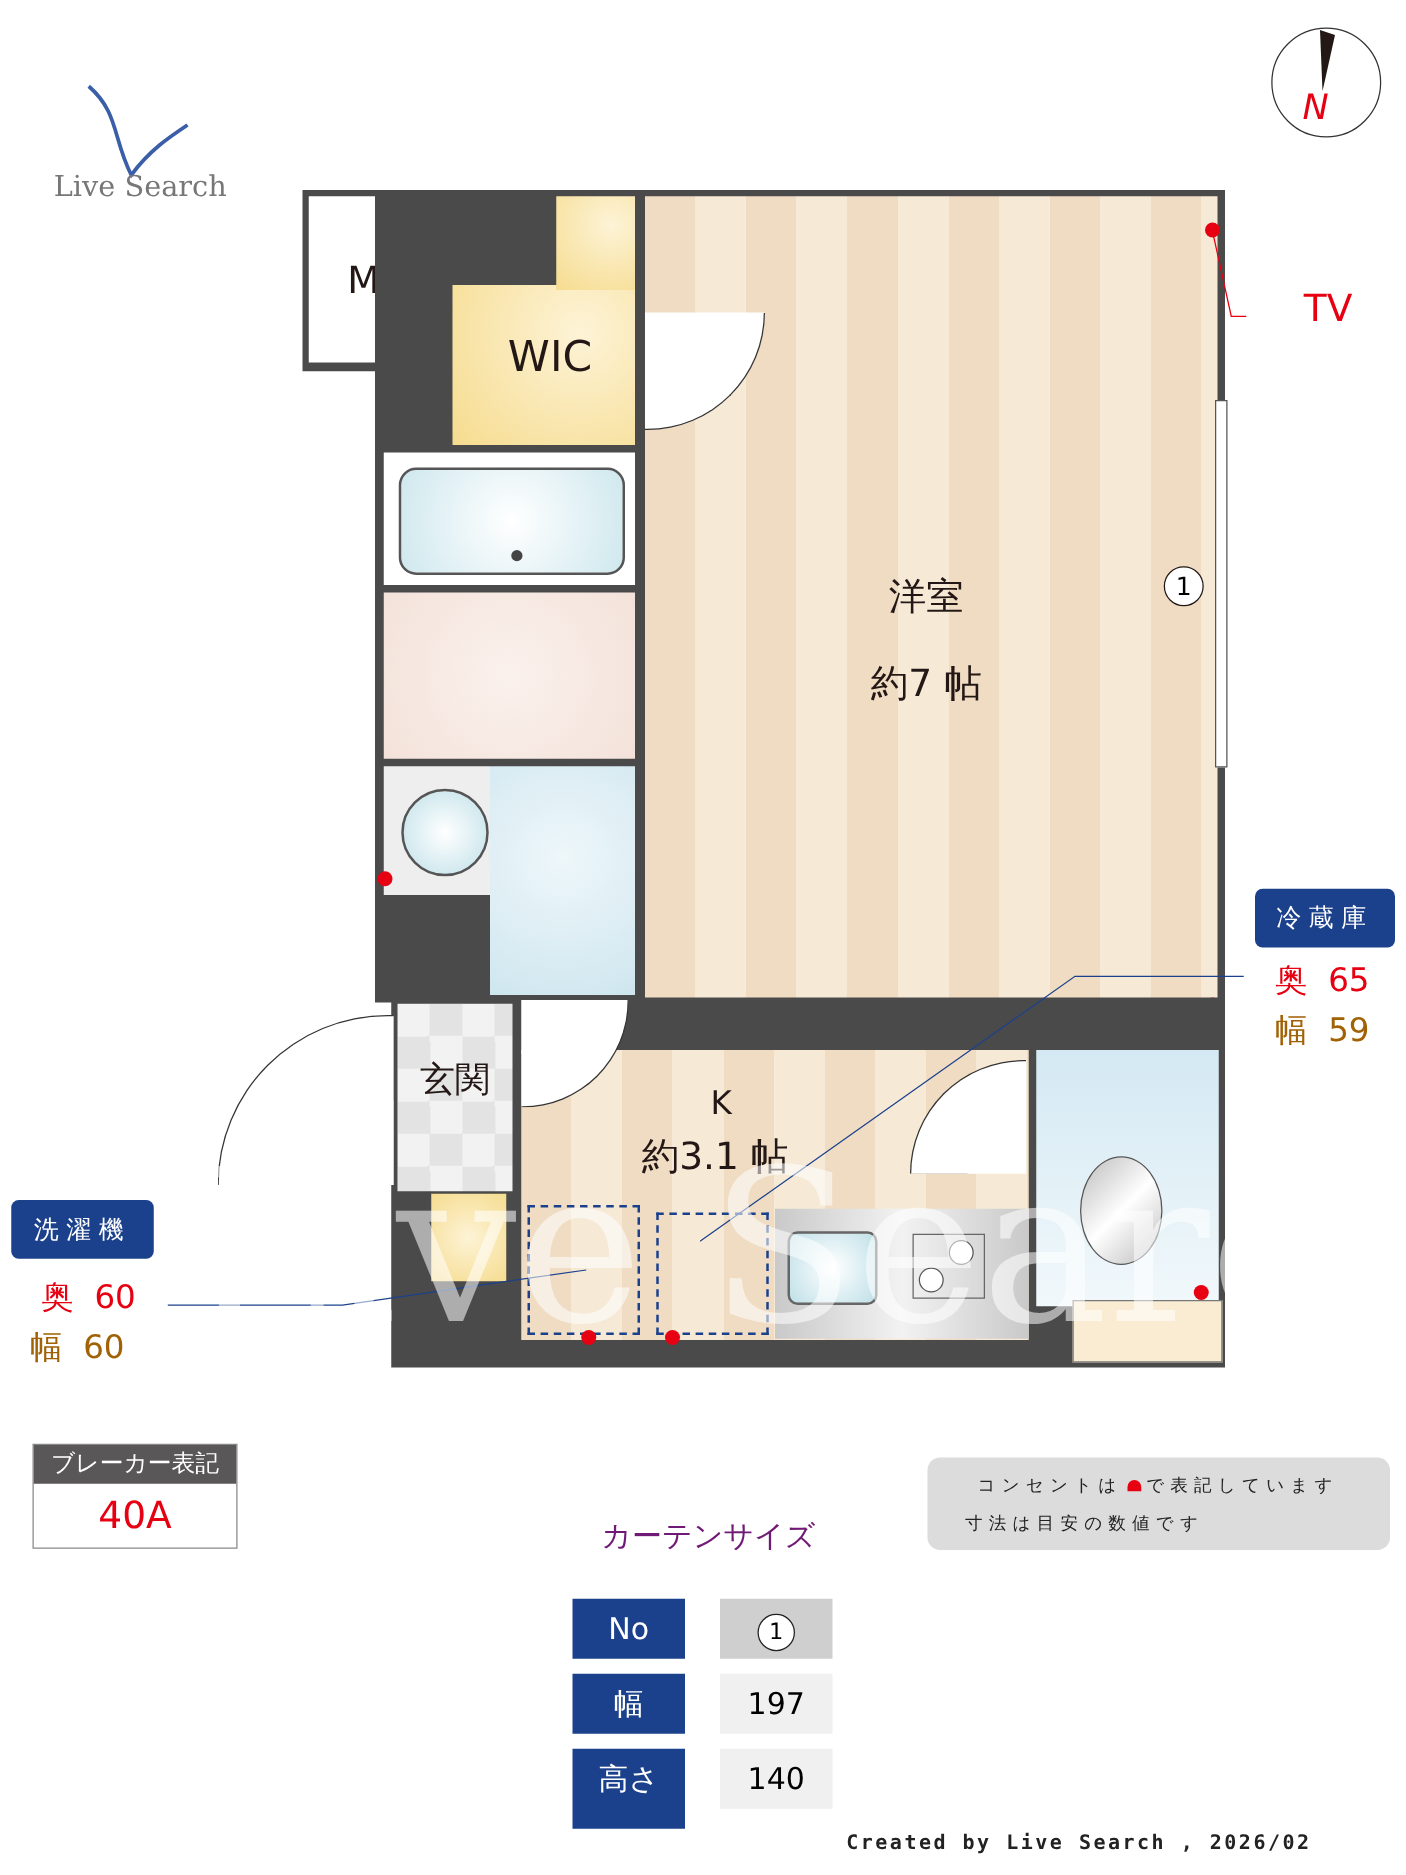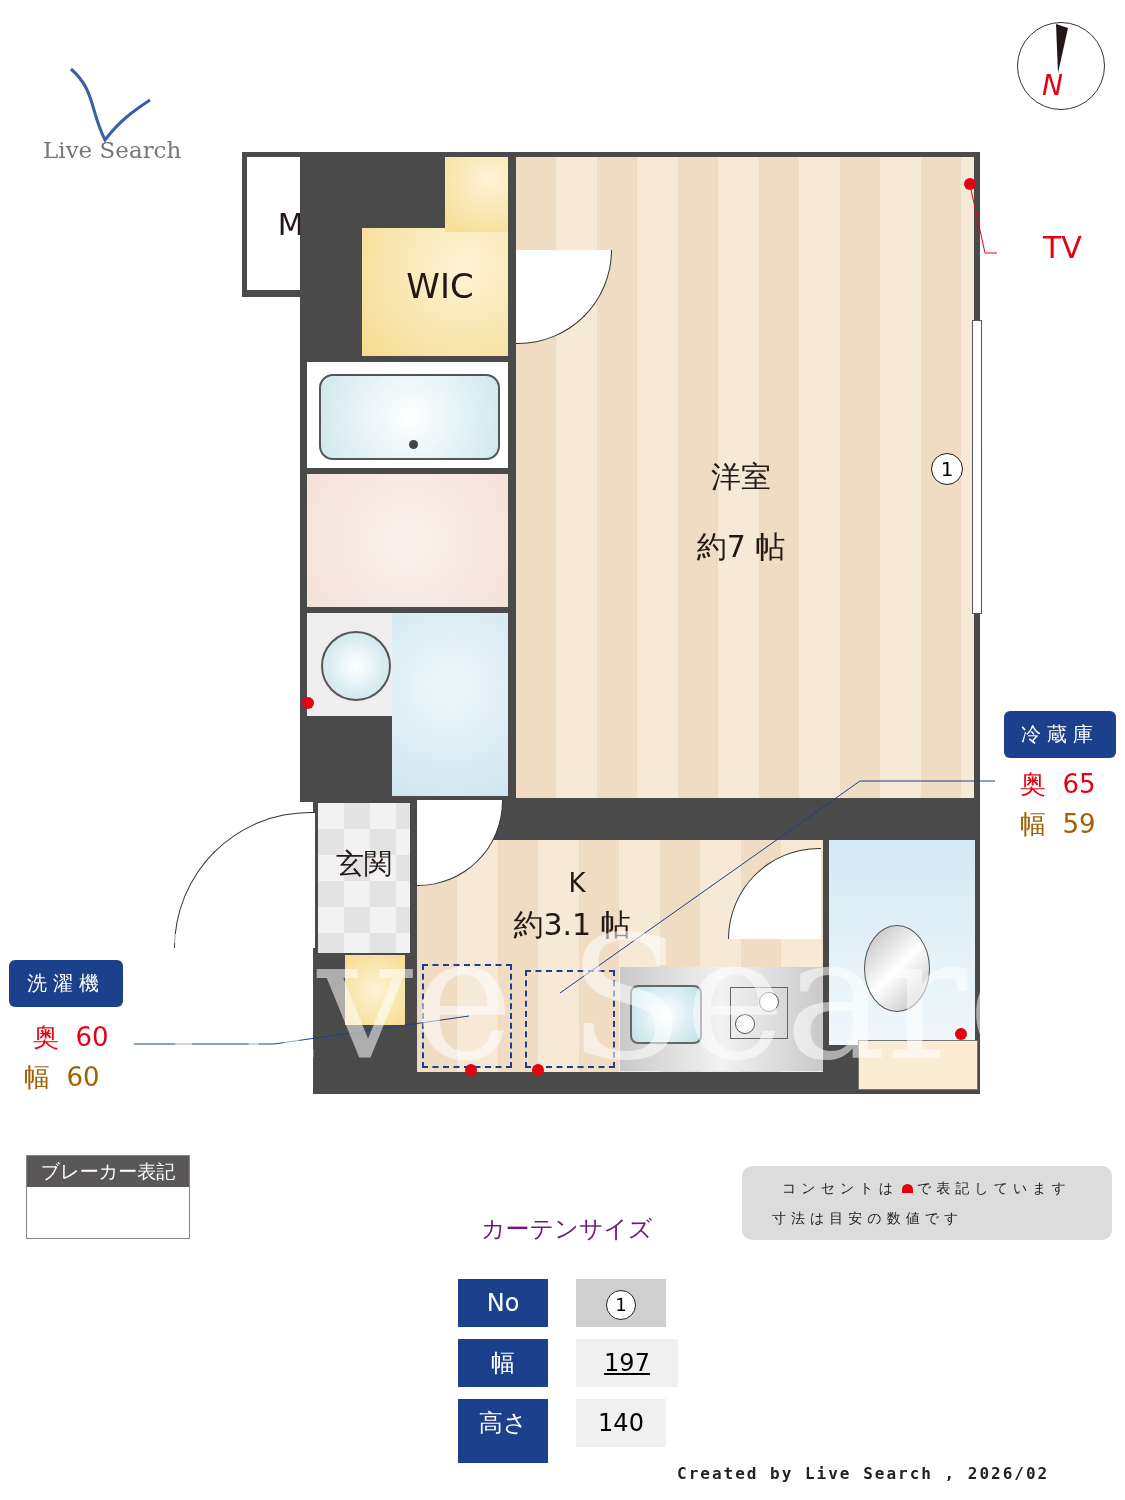--- a/index.html
+++ b/index.html
@@ -126,32 +126,33 @@
 
 <div class="navy-tag" style="left:9px;top:960px;width:114px;height:47px;line-height:47px;">洗濯機</div>
 <div class="dimline red" style="left:9px;top:1020px;margin-left:24px;"><span>奥</span>&nbsp;&nbsp;<span>60</span></div>
 <div class="dimline blue" style="left:24px;top:1060px;text-align:right;"><span>幅</span>&nbsp;&nbsp;<span>60</span></div>
 <svg class="abs" style="left:134px;top:1010px;" width="340" height="40">
     <polyline points="0,34 140,34 335,6" fill="none" stroke="#1b418c" stroke-width="1"></polyline>
   </svg>
 
 <div class="abs" style="left:26px;top:1155px;width:162px;height:82px;border:1px solid #888;">
   <div style="height:31px;line-height:31px;background:#595757;color:#fff;text-align:center;font-size:19px;">ブレーカー表記</div>
+  <div class="red" style="height:51px;line-height:51px;text-align:center;font-size:30px;">40A</div>
 </div>
 
 <div class="abs" style="left:742px;top:1166px;width:370px;height:74px;background:#dcdcdc;border-radius:10px;font-size:14px;letter-spacing:5px;color:#222;">
   <div class="abs" style="left:40px;top:14px;white-space:nowrap;"><span>コンセントは</span><span style="display:inline-block;width:11px;height:9px;background:#e60012;border-radius:6px 6px 0 0;margin:0 4px;"></span><span>で表記しています</span></div>
   <div class="abs" style="left:30px;top:44px;white-space:nowrap;">寸法は目安の数値です</div>
 </div>
 
 <div class="abs" style="left:481px;top:1213px;font-size:24px;color:#701a75;">カーテンサイズ</div>
 <div>
   <div class="table-cell hdr" style="left:458px;top:1279px;width:90px;height:48px;">No</div>
   <div class="table-cell" style="left:576px;top:1279px;width:90px;height:48px;background:#cfcfcf;"><span style="display:inline-block;width:28px;height:28px;line-height:28px;border:1.5px solid #222;border-radius:50%;background:#fff;font-size:18px;">1</span></div>
   <div class="table-cell hdr" style="left:458px;top:1339px;width:90px;height:48px;">幅</div>
-  <div class="table-cell" style="left:576px;top:1339px;width:102px;height:48px;background:#f0f0f0;text-decoration:underline;">197</div>
+  <div class="table-cell" style="left:576px;top:1339px;width:90px;height:48px;background:#f0f0f0;">197</div>
   <div class="table-cell hdr" style="left:458px;top:1399px;width:90px;height:64px;">高さ</div>
   <div class="table-cell" style="left:576px;top:1399px;width:90px;height:48px;background:#f0f0f0;">140</div>
 </div>
 
 <div class="abs" style="left:150px;top:900px;font-family:'DejaVu Serif',serif;font-size:170px;color:rgba(255,255,255,0.55);white-space:nowrap;pointer-events:none;">Live Search</div>
 
 <div class="abs" style="left:677px;top:1464px;font-family:'DejaVu Sans Mono',monospace;font-size:16px;font-weight:bold;letter-spacing:2px;color:#222;white-space:nowrap;">Created by Live Search , 2026/02</div>
 
 </body></html>

